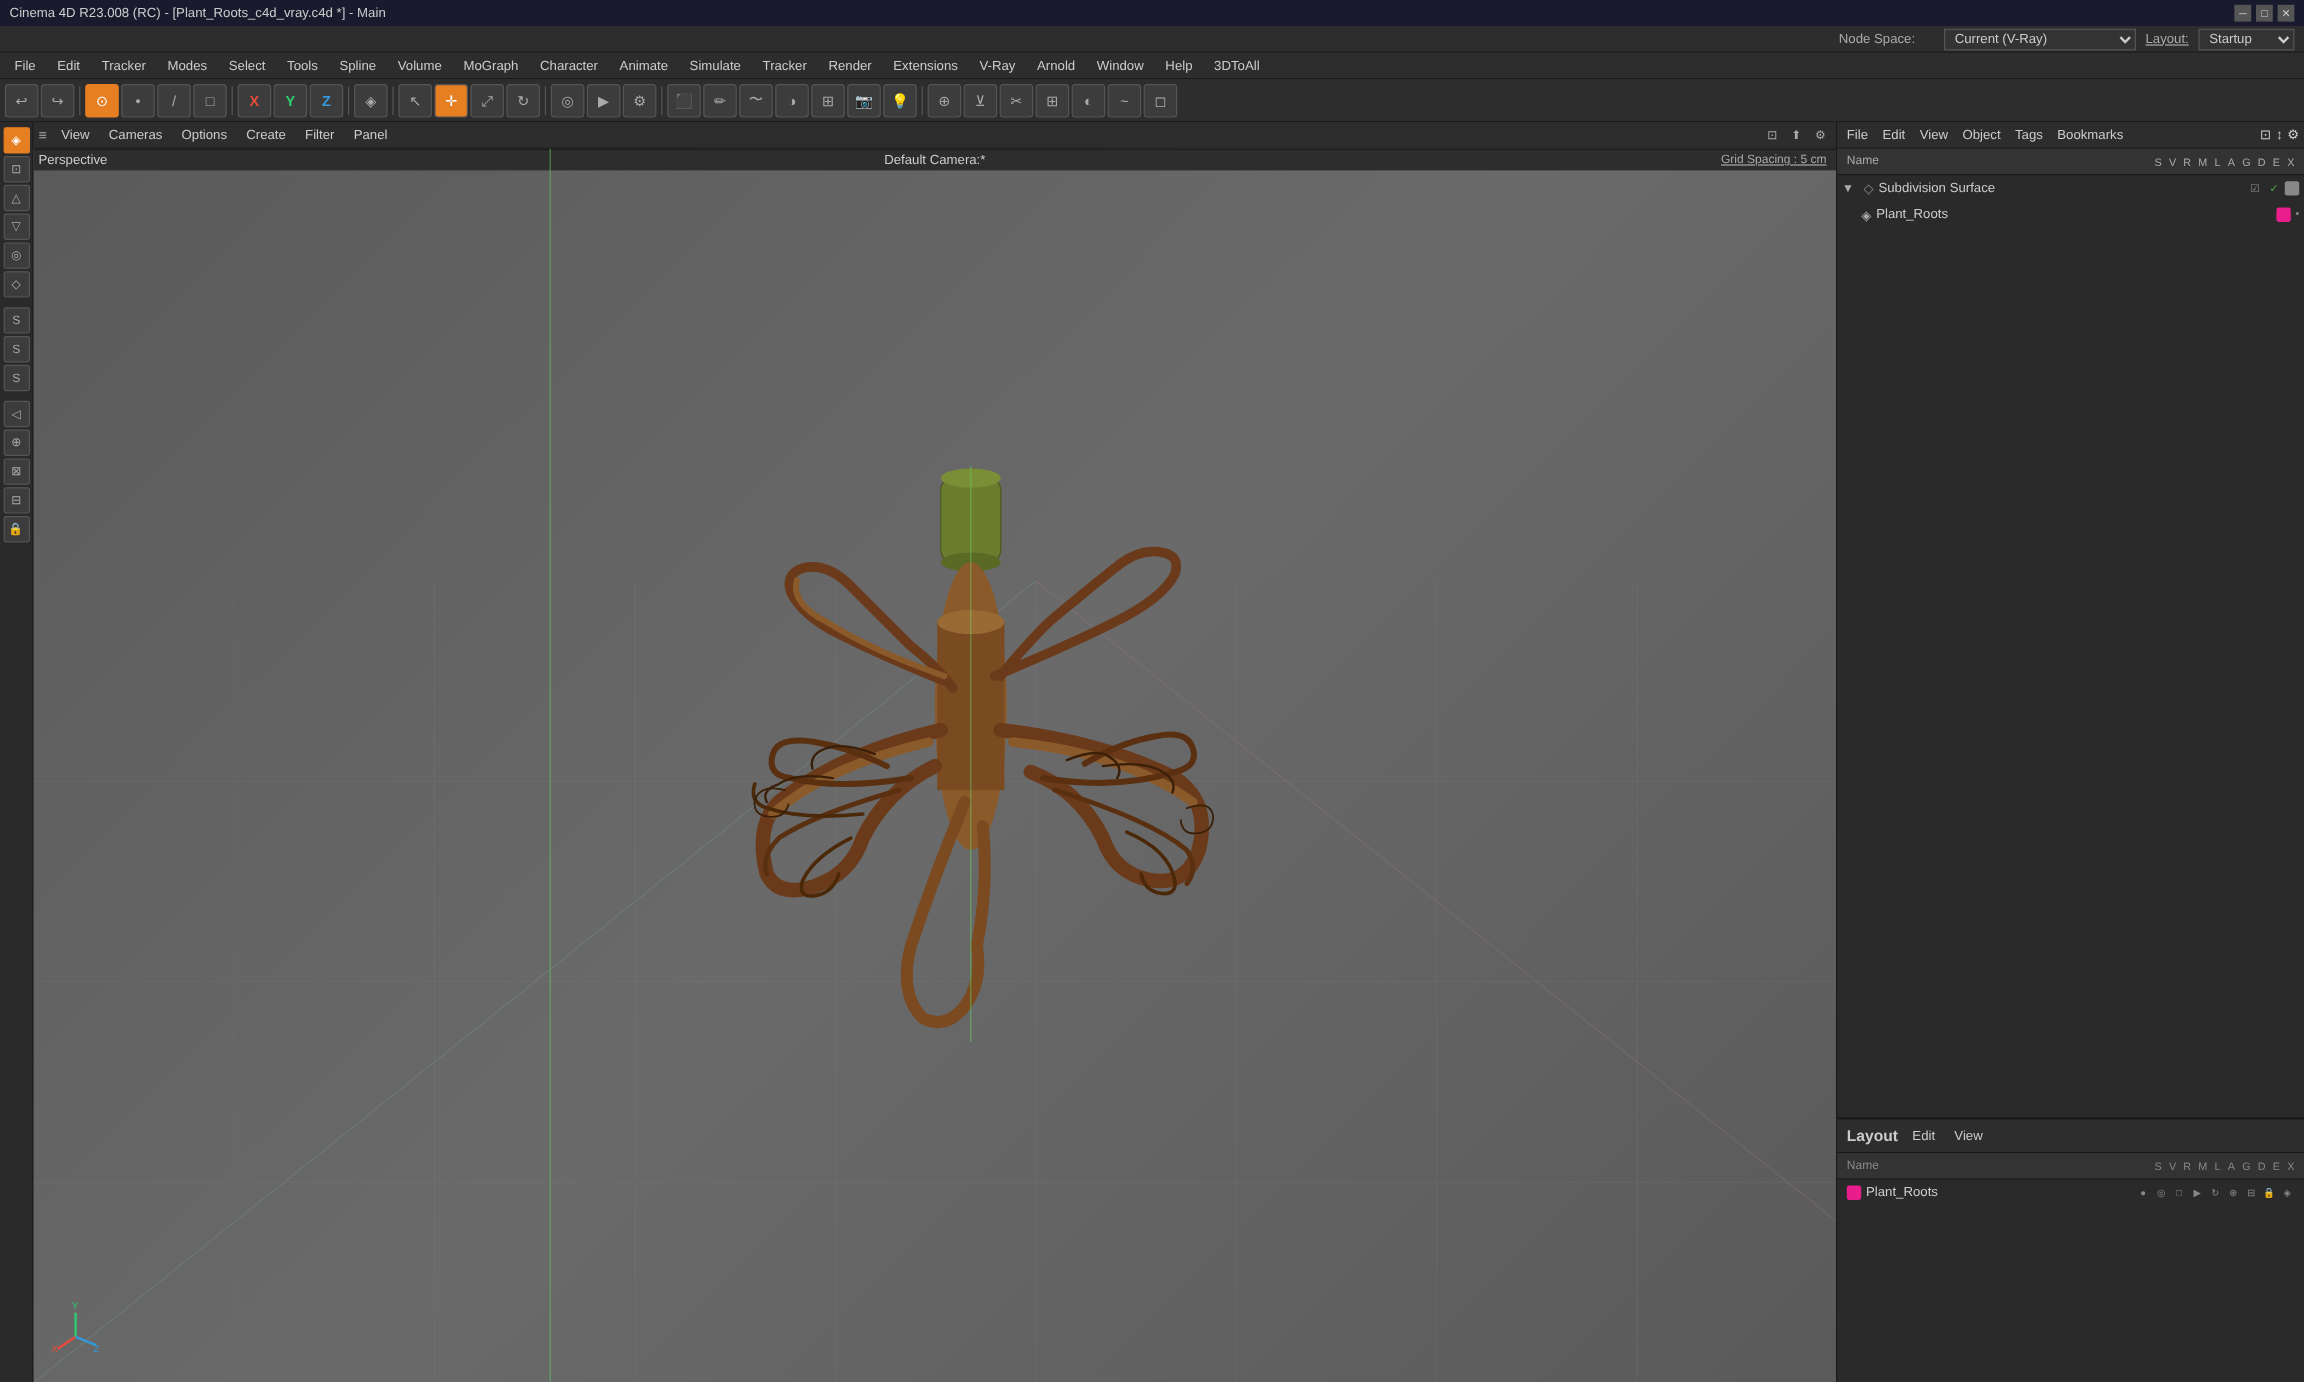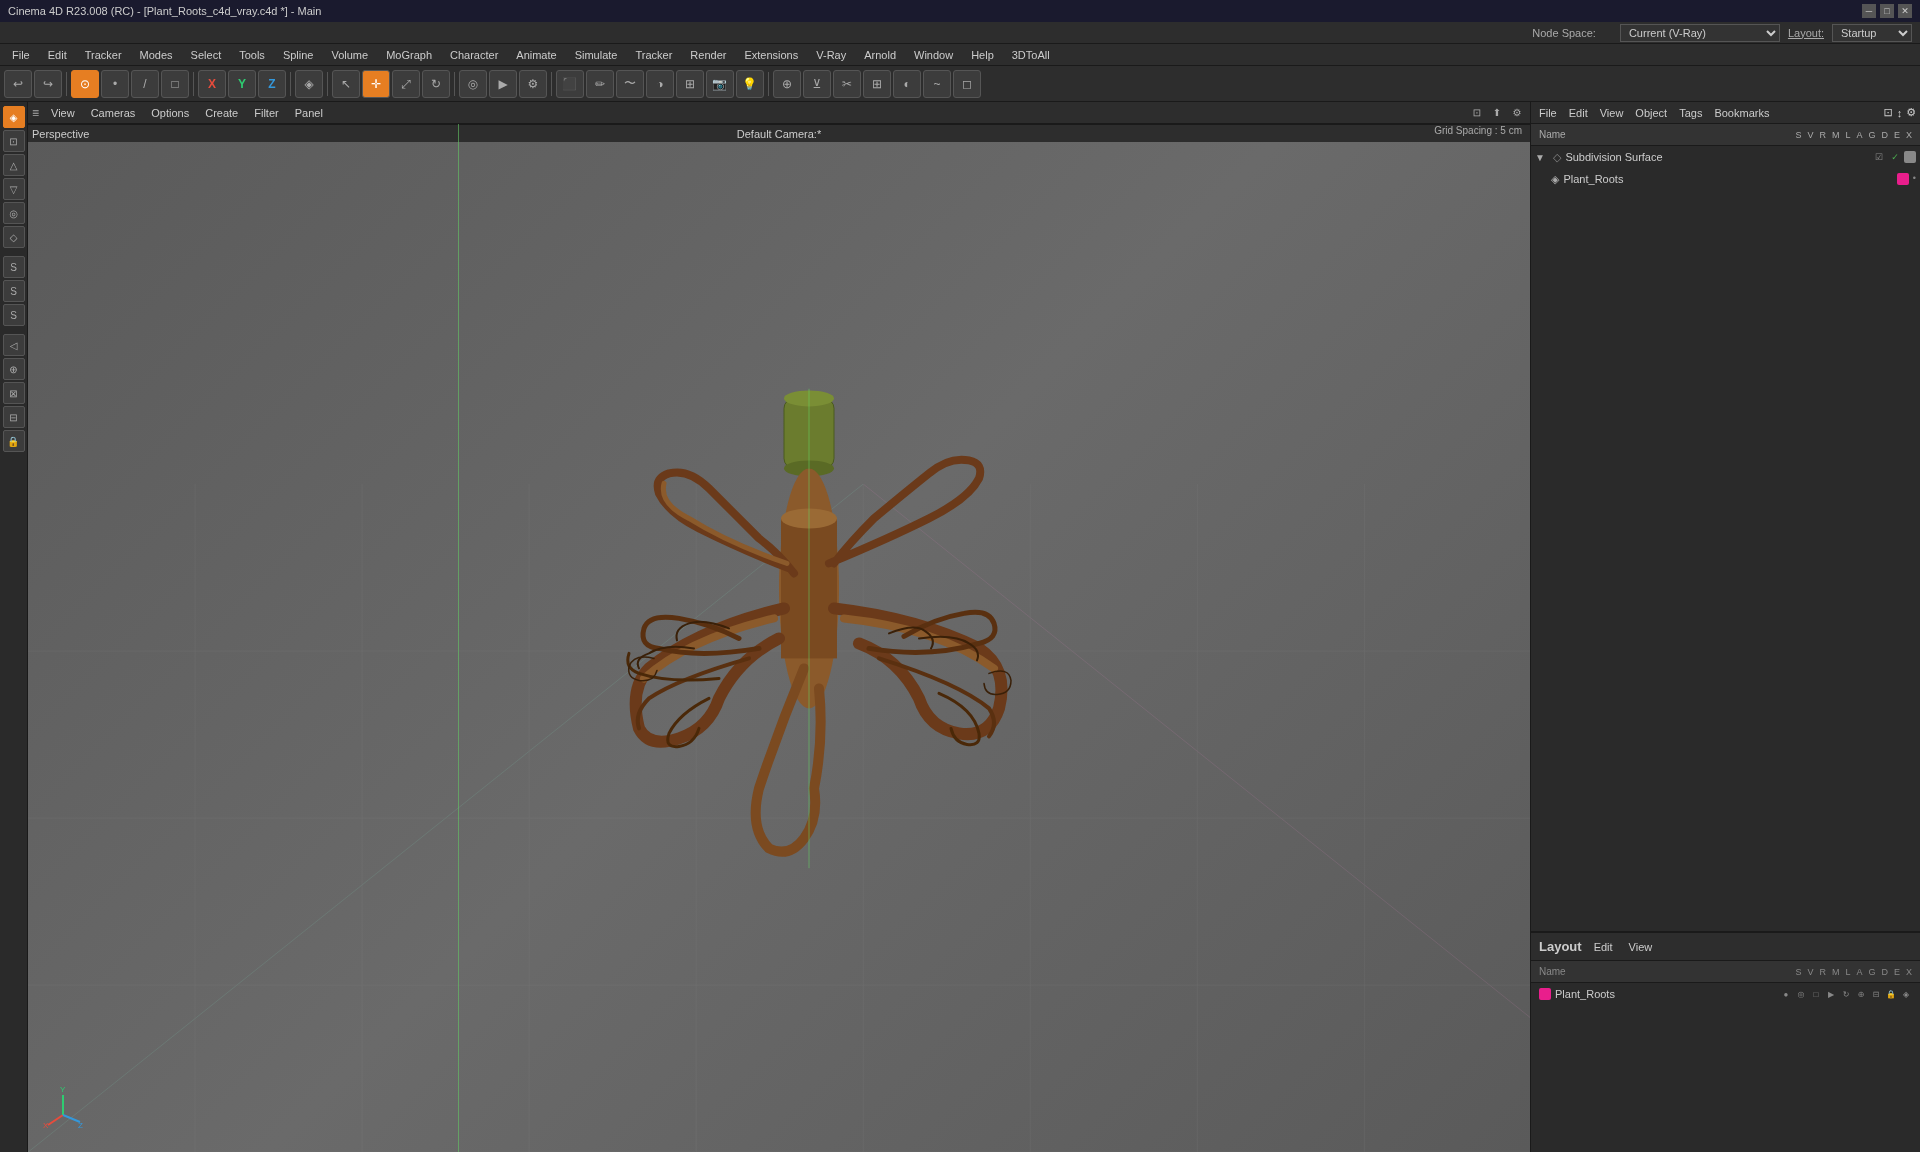--- a/index.html
+++ b/index.html
@@ -131,25 +131,27 @@
       overflow: hidden;
     }
     #viewport-label-left { position: absolute; top: 4px; left: 4px; font-size: 11px; color: #ccc; }
     #viewport-label-center { position: absolute; top: 4px; left: 50%; transform: translateX(-50%); font-size: 11px; color: #ccc; }
 
     
     #viewport-status {
       height: 18px;
       background: #2d2d2d;
       display: flex;
+      align-items: center;
       justify-content: flex-end;
       padding: 0 8px;
       font-size: 10px;
       color: #aaa;
       border-top: 1px solid #1a1a1a;
+      text-decoration: underline;
     }
 
     
     #right-panel {
       width: 390px;
       background: #2a2a2a;
       display: flex;
       flex-direction: column;
       border-left: 1px solid #1a1a1a;
     }

